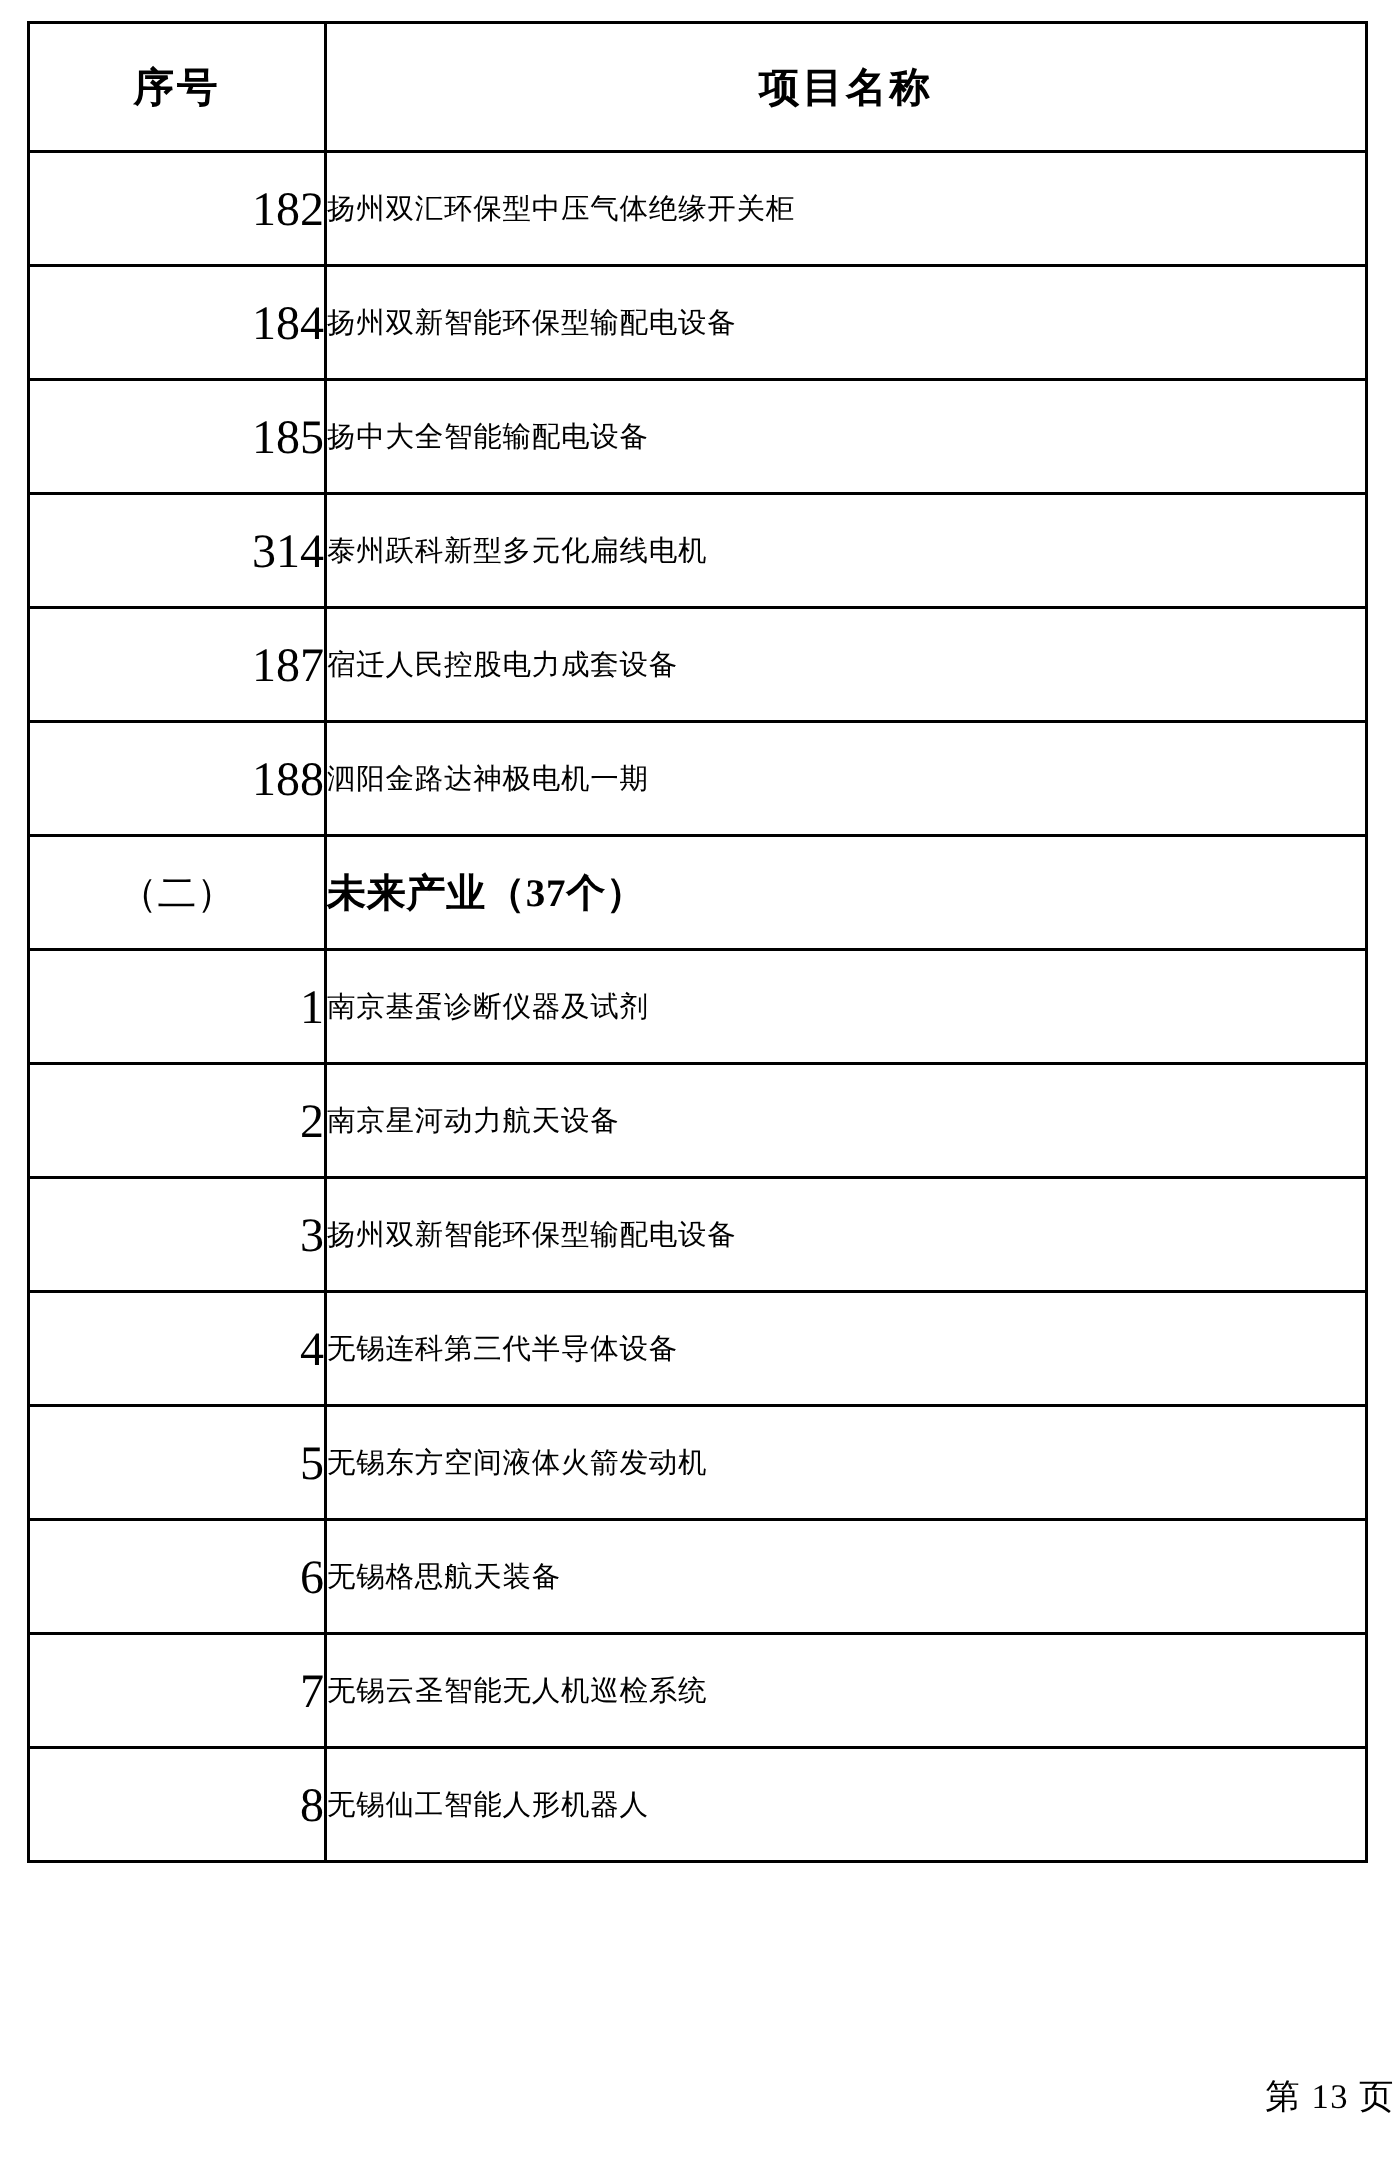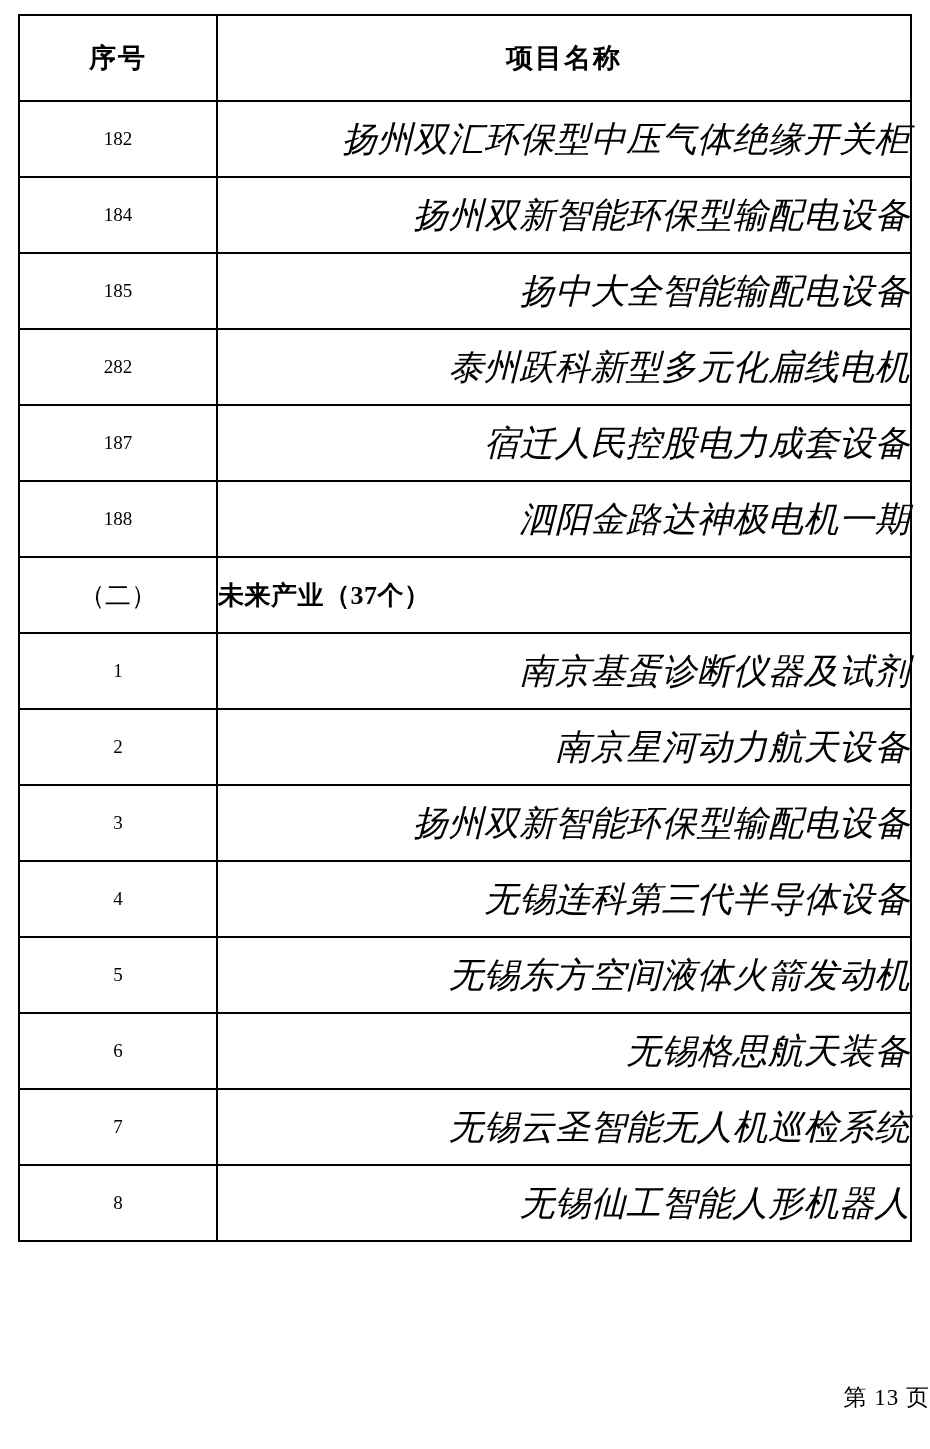--- a/index.html
+++ b/index.html
@@ -37,31 +37,30 @@
   col.col-name { width: 694px; }
 
   .hdr-cell {
     text-align: center;
     font-weight: bold;
     font-size: 27px;
     height: 84px;
     letter-spacing: 2px;
   }
   .num-cell {
-    text-align: center;
-    font-size: 19px;
+    text-align: right;
+    font-size: 32px;
     height: 74px;
   }
   .name-cell {
-    text-align: right;
-    font-size: 35px;
+    text-align: left;
+    font-size: 19px;
     height: 74px;
     padding-left: 20px;
     letter-spacing: 0.5px;
-    font-style: italic;
   }
   .section-num {
     text-align: center;
     font-size: 26px;
     height: 74px;
     letter-spacing: 0px;
   }
   .section-name {
     text-align: left;
     font-size: 26px;
@@ -103,21 +102,21 @@
       </tr>
       <tr>
         <td class="num-cell">184</td>
         <td class="name-cell">扬州双新智能环保型输配电设备</td>
       </tr>
       <tr>
         <td class="num-cell">185</td>
         <td class="name-cell">扬中大全智能输配电设备</td>
       </tr>
       <tr>
-        <td class="num-cell">282</td>
+        <td class="num-cell">314</td>
         <td class="name-cell">泰州跃科新型多元化扁线电机</td>
       </tr>
       <tr>
         <td class="num-cell">187</td>
         <td class="name-cell">宿迁人民控股电力成套设备</td>
       </tr>
       <tr>
         <td class="num-cell">188</td>
         <td class="name-cell">泗阳金路达神极电机一期</td>
       </tr>

